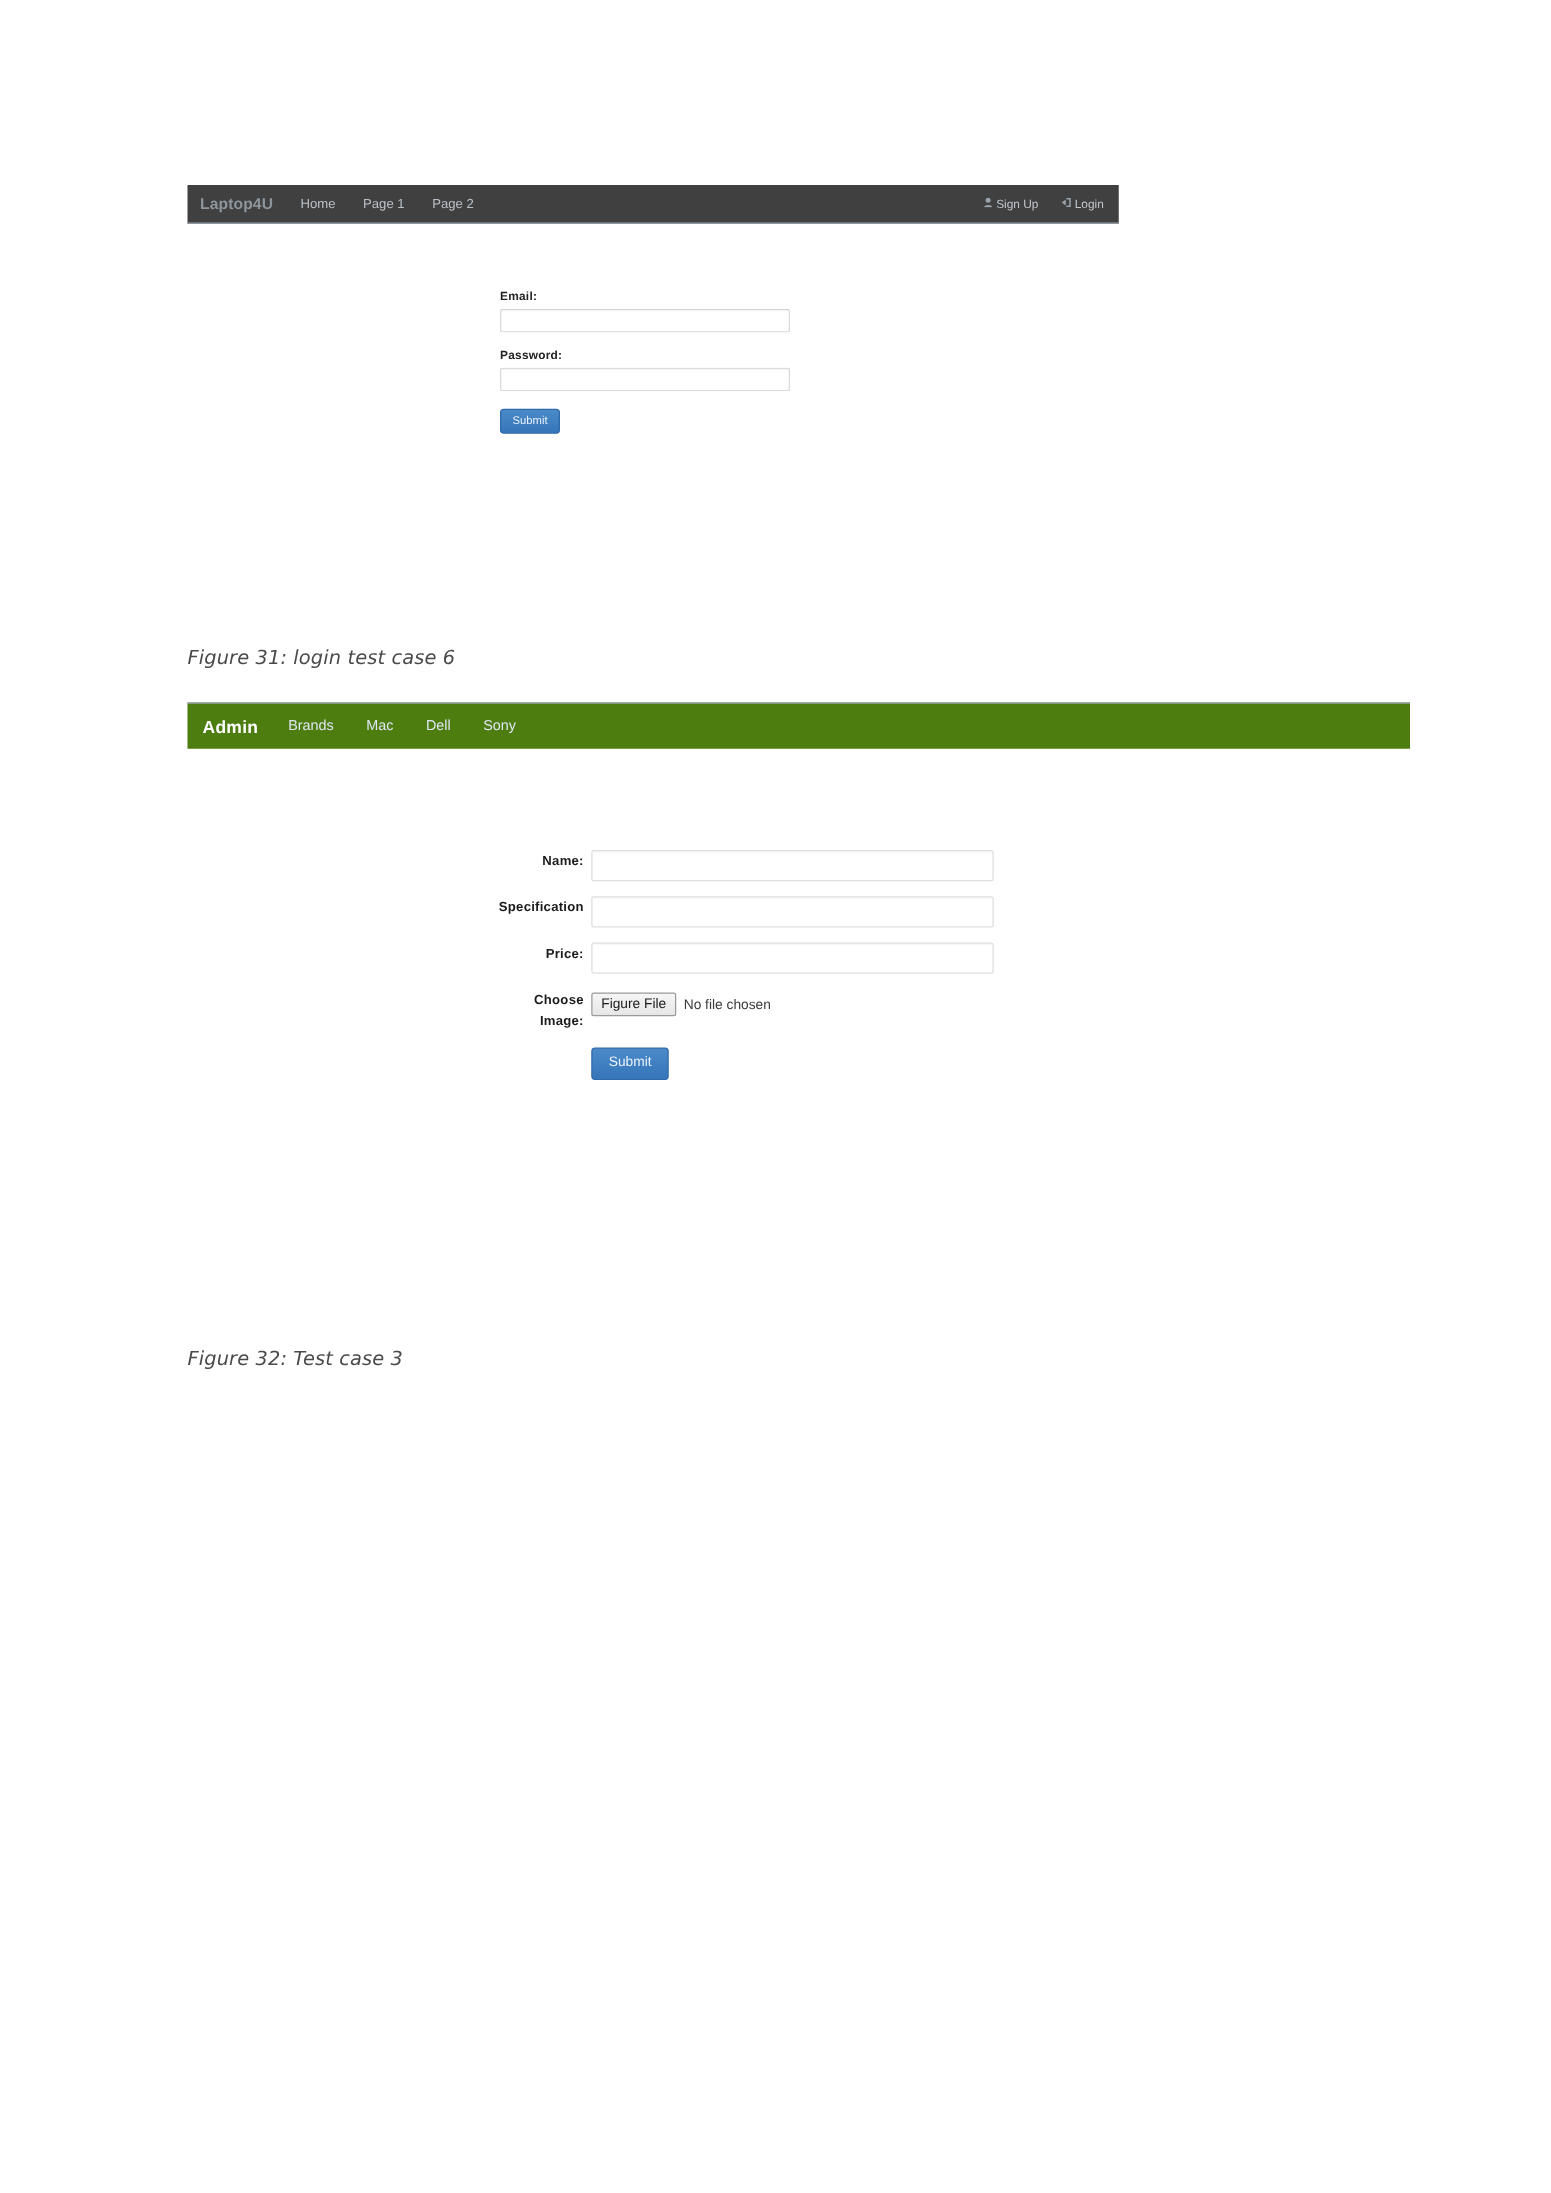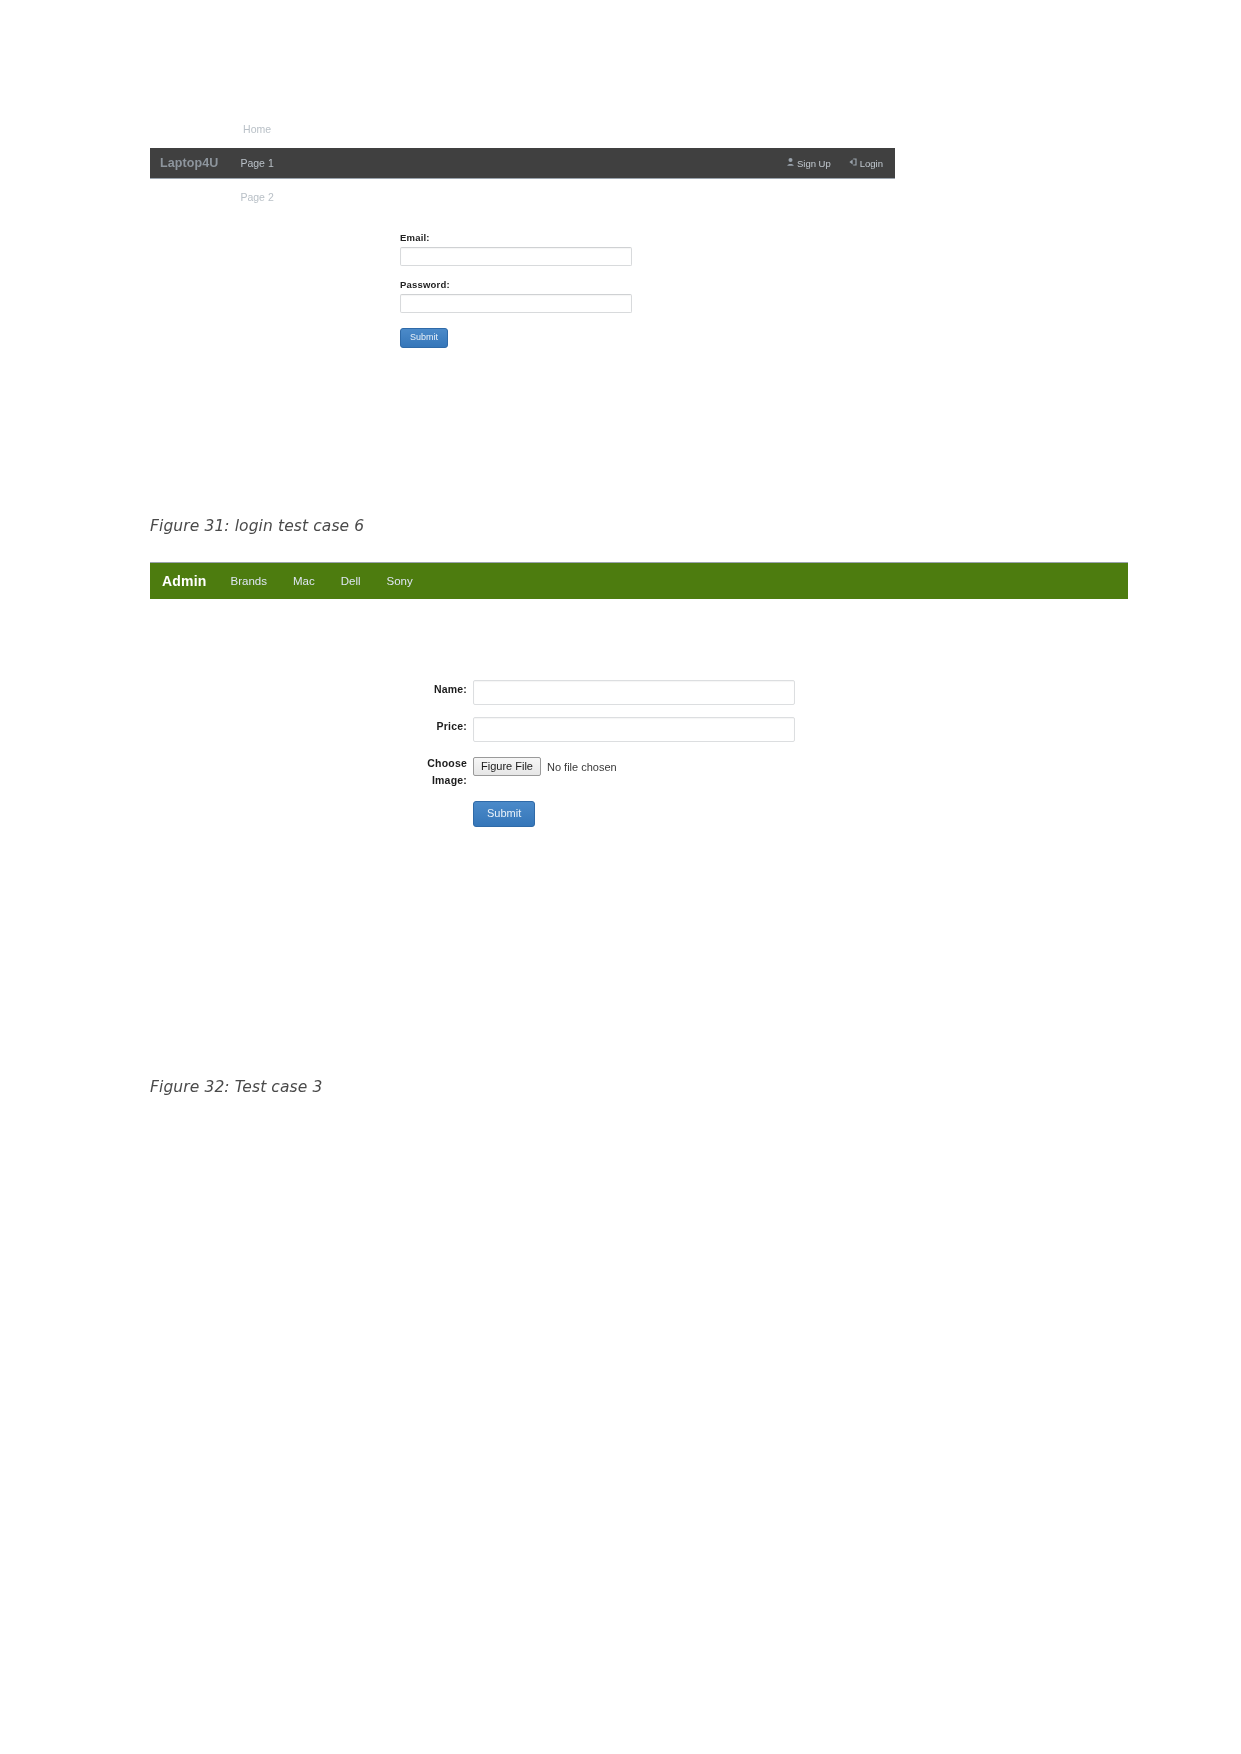--- a/index.html
+++ b/index.html
@@ -37,21 +37,20 @@
     color: #8d959d;
     font-weight: 600;
     letter-spacing: 0.1px;
     margin-right: 22px;
     white-space: nowrap;
   }
   .nav-links-light {
     display: flex;
     align-items: center;
     gap: 22px;
-    flex-direction: column;
   }
   .nav-links-light .nav-link {
     font-size: 10.5px;
     color: #b9c0c7;
     white-space: nowrap;
   }
   .nav-right-light {
     margin-left: auto;
     display: flex;
     align-items: center;
@@ -312,20 +311,26 @@
 
   <div class="product-form">
 
     <div class="form-row">
       <div class="side-label">Name:</div>
       <div class="field">
         <input class="wide-input" type="text" placeholder="" style="">
       </div>
     </div>
 
+    <div class="form-row">
+      <div class="side-label">Specification</div>
+      <div class="field">
+        <input class="wide-input" type="text" placeholder="" style="">
+      </div>
+    </div>
 
     <div class="form-row">
       <div class="side-label">Price:</div>
       <div class="field">
         <input class="wide-input" type="text" placeholder="" style="">
       </div>
     </div>
 
     <div class="form-row">
       <div class="side-label two-line">

